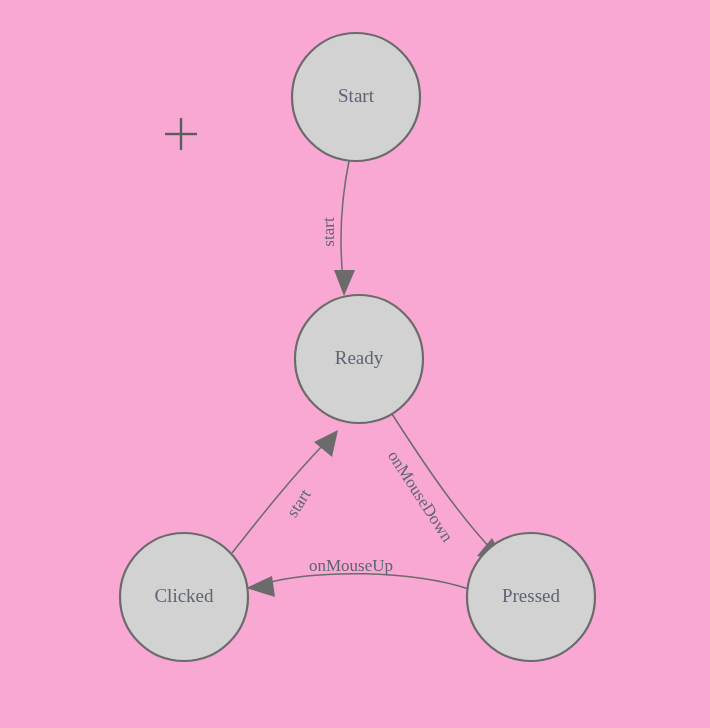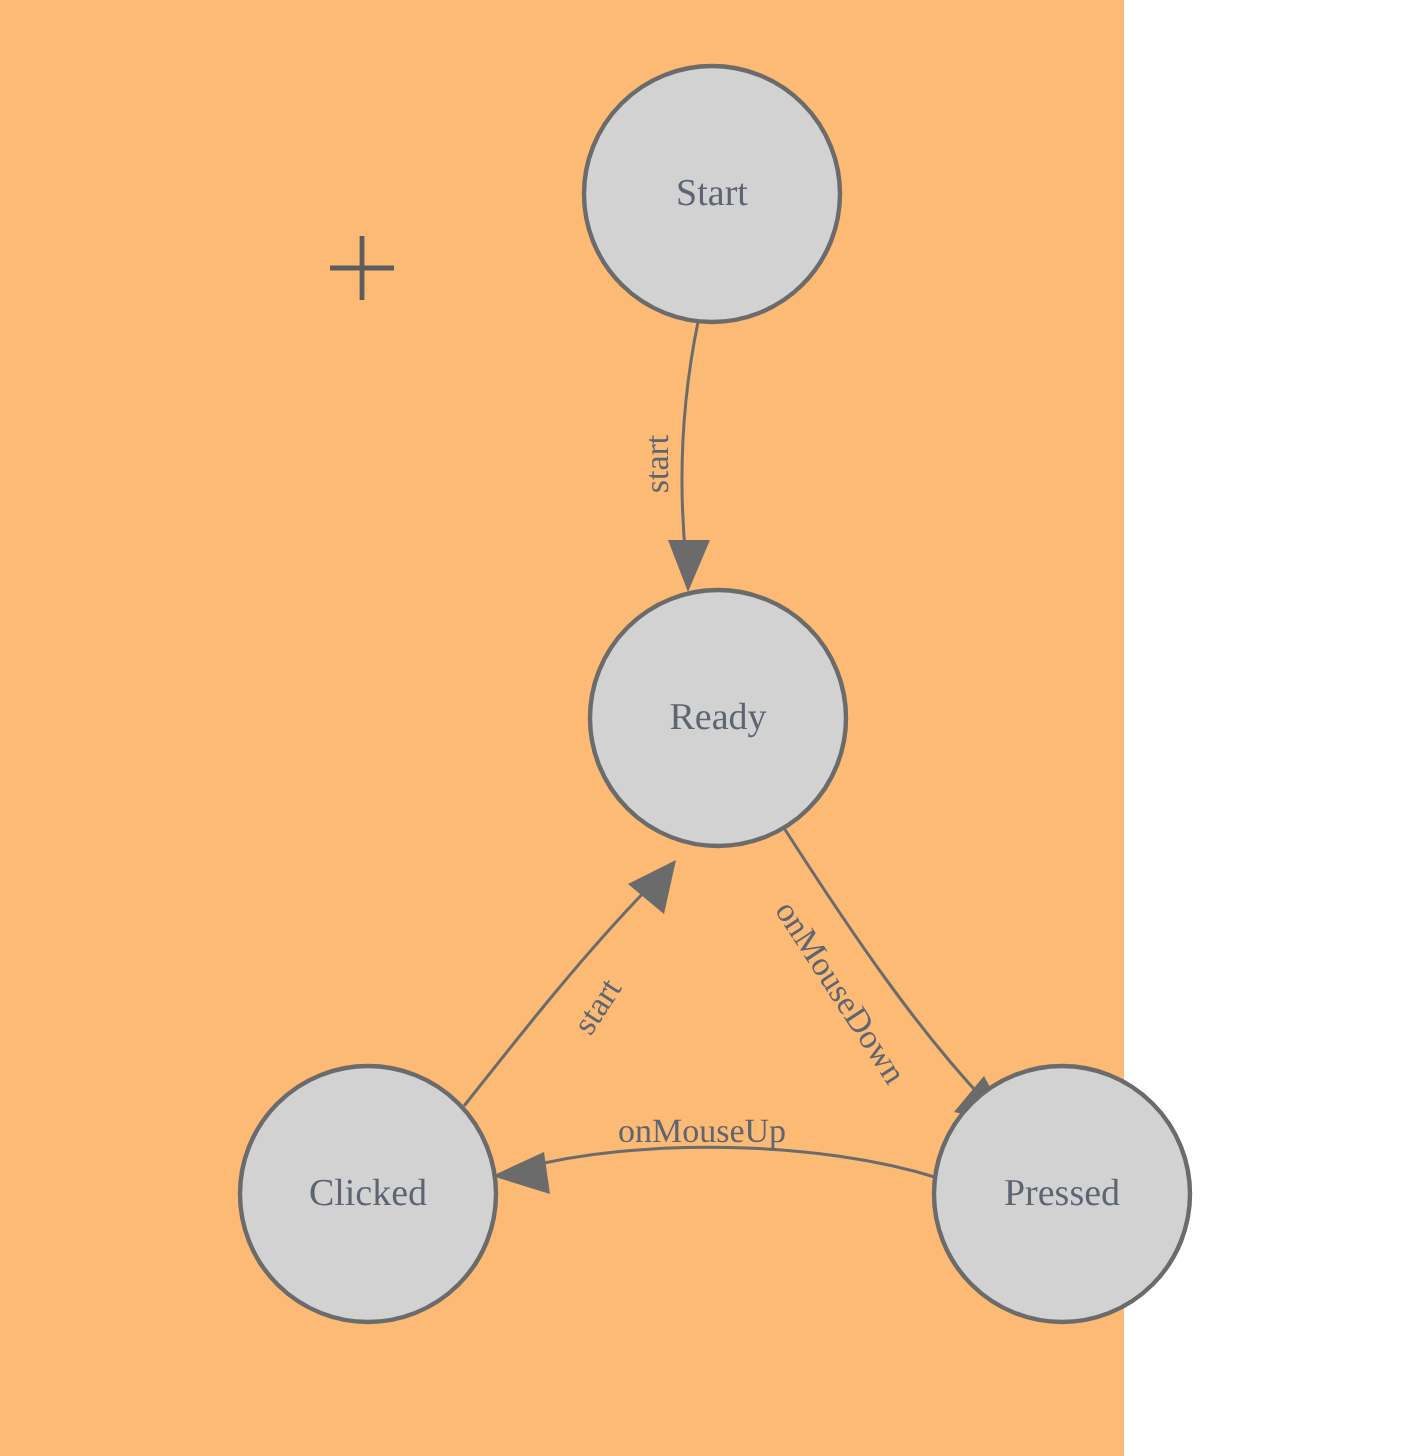--- a/index.html
+++ b/index.html
@@ -8,23 +8,23 @@
     background: #ffffff;
   }
   body {
     width: 710px;
     height: 728px;
     font-family: "Liberation Serif", serif;
     overflow: hidden;
   }
   #canvas {
     position: relative;
-    width: 562px;
+    width: 710px;
     height: 728px;
-    background: #fdba74;
+    background: #f9a8d4;
   }
   svg#diagram {
     position: absolute;
     top: 0;
     left: 0;
     width: 710px;
     height: 728px;
   }
   .node-circle {
     fill: #d2d2d2;

